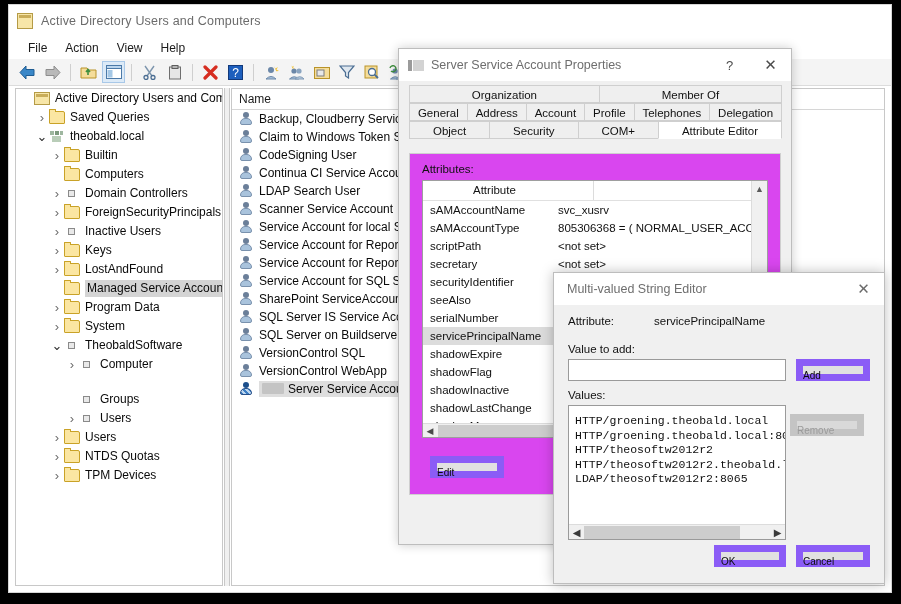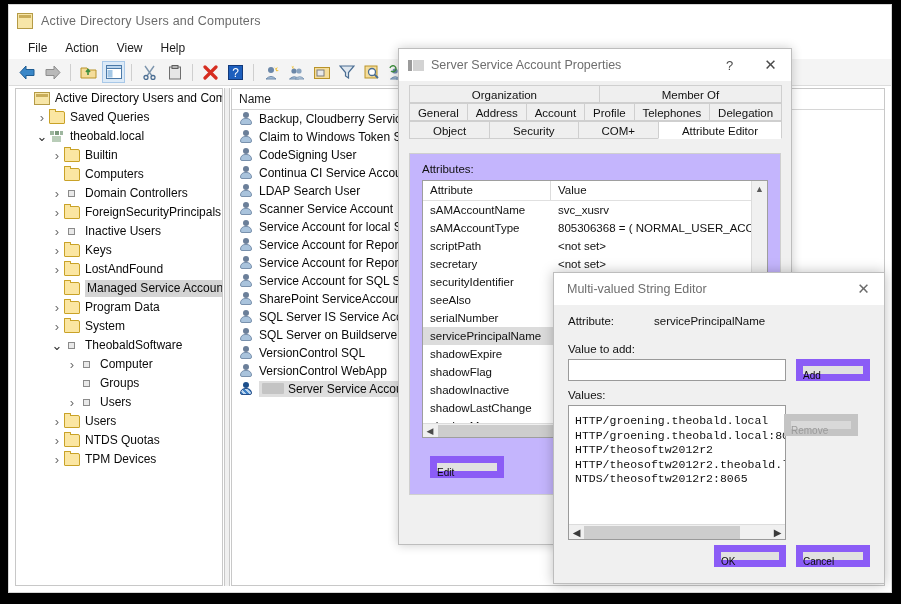--- a/index.html
+++ b/index.html
@@ -252,40 +252,40 @@
     white-space: nowrap;
     padding: 0 4px;
   }
   .tab.selected {
     background: #ffffff;
     border-bottom-color: #ffffff;
     font-weight: normal;
   }
   .tab-body {
     position: absolute; left: 10px; right: 10px; top: 104px; bottom: 49px;
-    background: #c4b5fd;
+    background: #d946ef;
     border: 1px solid #cfcfcf;
     box-sizing: border-box;
   }
   .attr-label {
     position: absolute; left: 12px; top: 9px; font-size: 11.5px; color: #111;
   }
   .attr-listbox {
     position: absolute; left: 12px; top: 26px; right: 12px; height: 258px;
     border: 1px solid #9e9e9e;
     background: #fff;
     box-sizing: border-box;
     overflow: hidden;
   }
   .attr-head {
     display: flex; height: 19px; border-bottom: 1px solid #e0e0e0;
     font-size: 11.5px; color: #111; background: #fff;
   }
   .attr-head .h {
-    line-height: 19px; padding-left: 7px; box-sizing: border-box;
+    line-height: 19px; padding-left: 7px; box-sizing: border-box; margin-left: 43px;
   }
   .attr-head .h1 { width: 128px; border-right: 1px solid #dcdcdc; }
   .attr-head .h2 { flex: 1; }
   .attr-row {
     display: flex; height: 18px; font-size: 11.5px; color: #111;
   }
   .attr-row.selected { background: #dcdcdc; }
   .attr-row .a {
     width: 128px; padding-left: 7px; line-height: 18px; white-space: nowrap; overflow: hidden;
     box-sizing: border-box;
@@ -367,21 +367,21 @@
     font-size: 11.5px; color: #111; line-height: 14.6px; padding-left: 6px; white-space: nowrap;
   }
   .mv-hscroll {
     position: absolute; left: 0; right: 0; bottom: 0; height: 15px;
     background: #f0f0f0; border-top: 1px solid #dcdcdc;
     display: flex; align-items: center; box-sizing: border-box;
   }
   .mv-hscroll .harrow { width: 15px; text-align: center; font-size: 10px; color: #3a3a3a; }
   .mv-hscroll .hthumb { width: 156px; height: 13px; background: #cdcdcd; }
   .mv-remove-btn {
-    position: absolute; left: 230px; top: 141px; width: 74px; height: 22px; line-height: 20px;
+    position: absolute; left: 236px; top: 141px; width: 74px; height: 22px; line-height: 20px;
   }
   .mv-ok-btn {
     position: absolute; left: 160px; bottom: 16px; width: 72px; height: 22px; line-height: 20px;
   }
   .mv-cancel-btn {
     position: absolute; left: 242px; bottom: 16px; width: 74px; height: 22px; line-height: 20px;
   }
   .mv-close {
     position: absolute; right: 0; top: 0; width: 41px; height: 32px;
     display: flex; align-items: center; justify-content: center;
@@ -574,21 +574,21 @@
           <div class="tree-row" style="padding-left: 34px;">
             <div class="chevron open" style="font-size: 13px; line-height: 5px;">⌄</div>
             <div class="ficon ou"></div>
             <span class="tree-label">TheobaldSoftware</span>
           </div>
           <div class="tree-row" style="padding-left: 49px;">
             <div class="chevron" style="font-size: 13px;">›</div>
             <div class="ficon ou"></div>
             <span class="tree-label">Computer</span>
           </div>
-          <div class="tree-row" style="padding-left: 49px;">
+          <div class="tree-row" style="padding-left: 49px; margin-top: 16px;">
             <div class="chevron"></div>
             <div class="ficon ou"></div>
             <span class="tree-label">Groups</span>
           </div>
           <div class="tree-row" style="padding-left: 49px;">
             <div class="chevron" style="font-size: 13px;">›</div>
             <div class="ficon ou"></div>
             <span class="tree-label">Users</span>
           </div>
           <div class="tree-row" style="padding-left: 34px;">
@@ -711,21 +711,20 @@
           <div class="tab">COM+</div>
           <div class="tab selected">Attribute Editor</div>
         </div>
     </div>
 
     <div class="tab-body">
       <div class="attr-label">Attributes:</div>
       <div class="attr-listbox">
         <div class="attr-head">
           <div class="h h1">Attribute</div>
-          <div class="h h2">Value</div>
         </div>
         <div id="attr-rows">
             <div class="attr-row">
               <div class="a">sAMAccountName</div>
               <div class="v">svc_xusrv</div>
             </div>
             <div class="attr-row">
               <div class="a">sAMAccountType</div>
               <div class="v">805306368 = ( NORMAL_USER_ACCOUNT</div>
             </div>
@@ -806,21 +805,21 @@
     <input class="mv-input" type="text" value="" style="">
     <div class="btn mv-add-btn">Add</div>
 
     <div class="mvse-row mv-values-label">Values:</div>
     <div class="mv-listbox">
       <div id="mv-items" style="padding-top:8px;font-family:Liberation Mono, monospace;">
           <div class="mv-item">HTTP/groening.theobald.local</div>
           <div class="mv-item">HTTP/groening.theobald.local:8065</div>
           <div class="mv-item">HTTP/theosoftw2012r2</div>
           <div class="mv-item">HTTP/theosoftw2012r2.theobald.local:8065</div>
-          <div class="mv-item">NTDS/theosoftw2012r2:8065</div>
+          <div class="mv-item">LDAP/theosoftw2012r2:8065</div>
         </div>
       <div class="mv-hscroll">
         <div class="harrow">◀</div>
         <div class="hthumb"></div>
         <div class="harrow" style="margin-left:auto;">▶</div>
       </div>
     </div>
     <div class="btn disabled mv-remove-btn">Remove</div>
 
     <div class="btn mv-ok-btn">OK</div>

